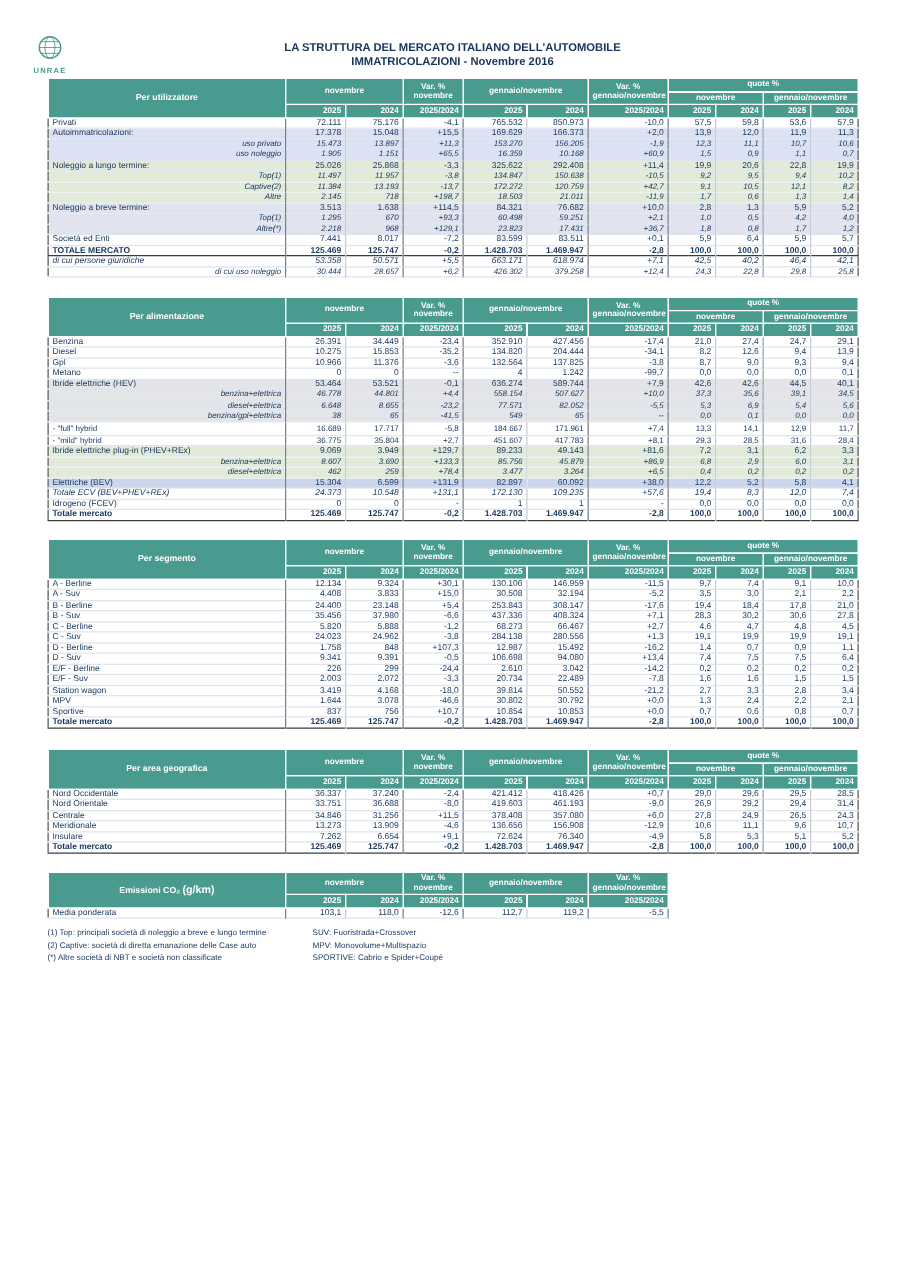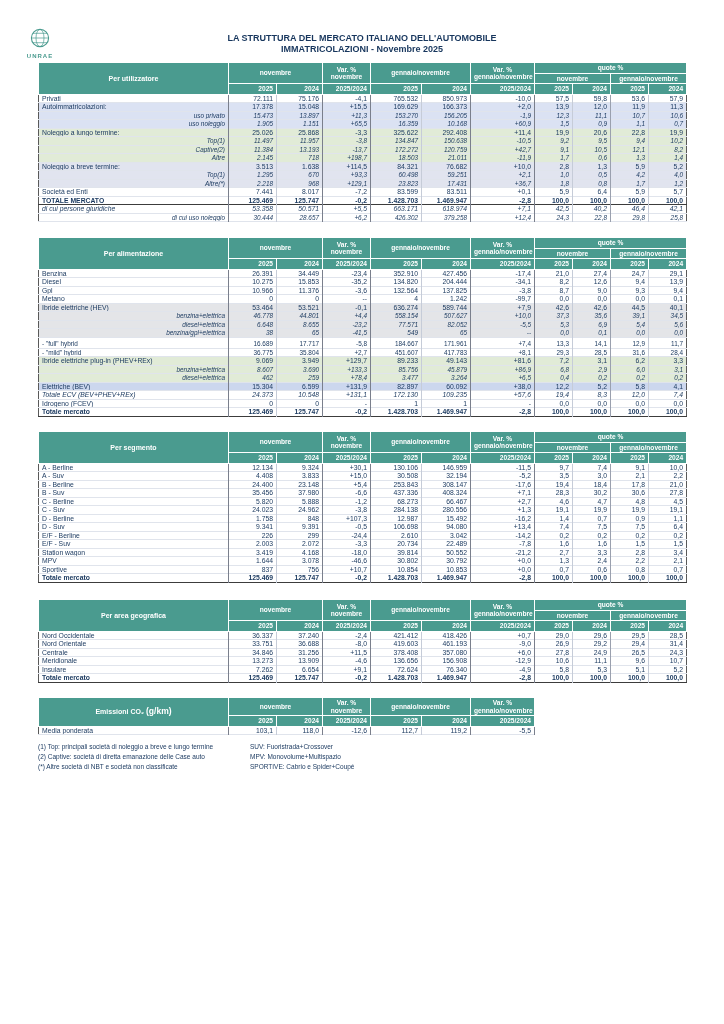--- a/index.html
+++ b/index.html
@@ -79,21 +79,21 @@
       <ellipse cx="11" cy="11" rx="4" ry="8.6" fill="none" stroke="#4a9b8f" stroke-width="0.7"></ellipse>
       <line x1="2.4" y1="11" x2="19.6" y2="11" stroke="#4a9b8f" stroke-width="0.7"></line>
       <line x1="4" y1="6.3" x2="18" y2="6.3" stroke="#4a9b8f" stroke-width="0.7"></line>
       <line x1="4" y1="15.7" x2="18" y2="15.7" stroke="#4a9b8f" stroke-width="0.7"></line>
     </svg>
     <div class="logo-text">UNRAE</div>
   </div>
 
   <div class="titleblock">
     <div class="t1">LA STRUTTURA DEL MERCATO ITALIANO DELL'AUTOMOBILE</div>
-    <div class="t2">IMMATRICOLAZIONI - Novembre 2025</div>
+    <div class="t2">IMMATRICOLAZIONI - Novembre 2016</div>
   </div>
 
   <table id="t1" class="mkt">
     <colgroup>
         <col style="width:190px">
         <col style="width:48px">
         <col style="width:46px">
         <col style="width:48px">
         <col style="width:51px">
         <col style="width:49px">

